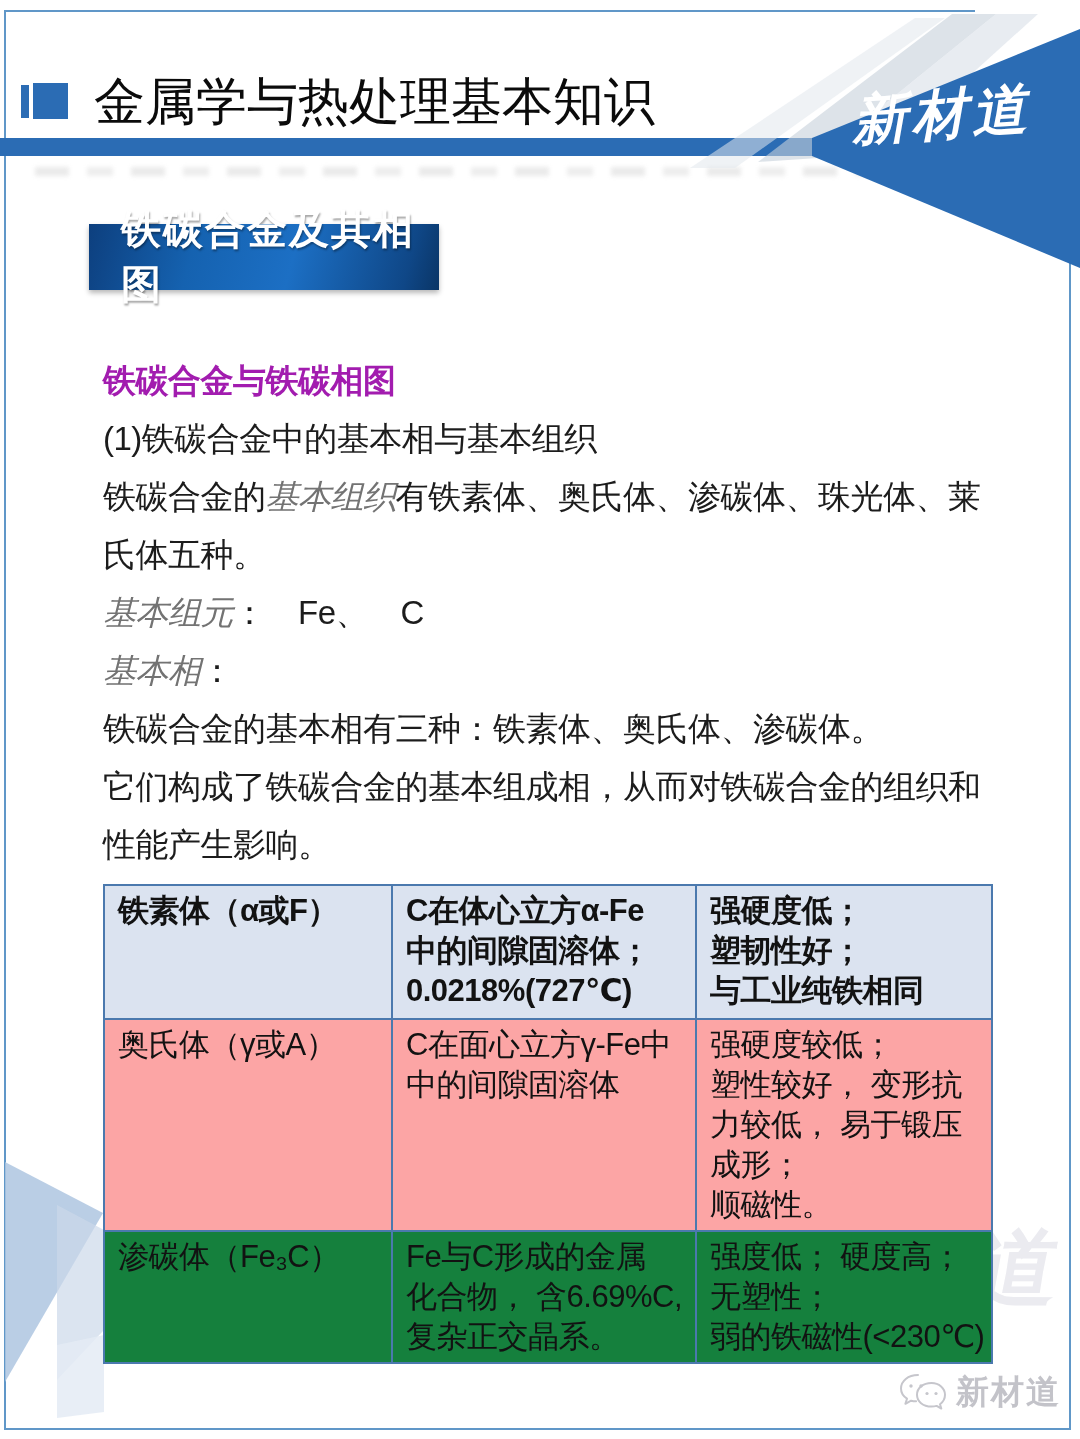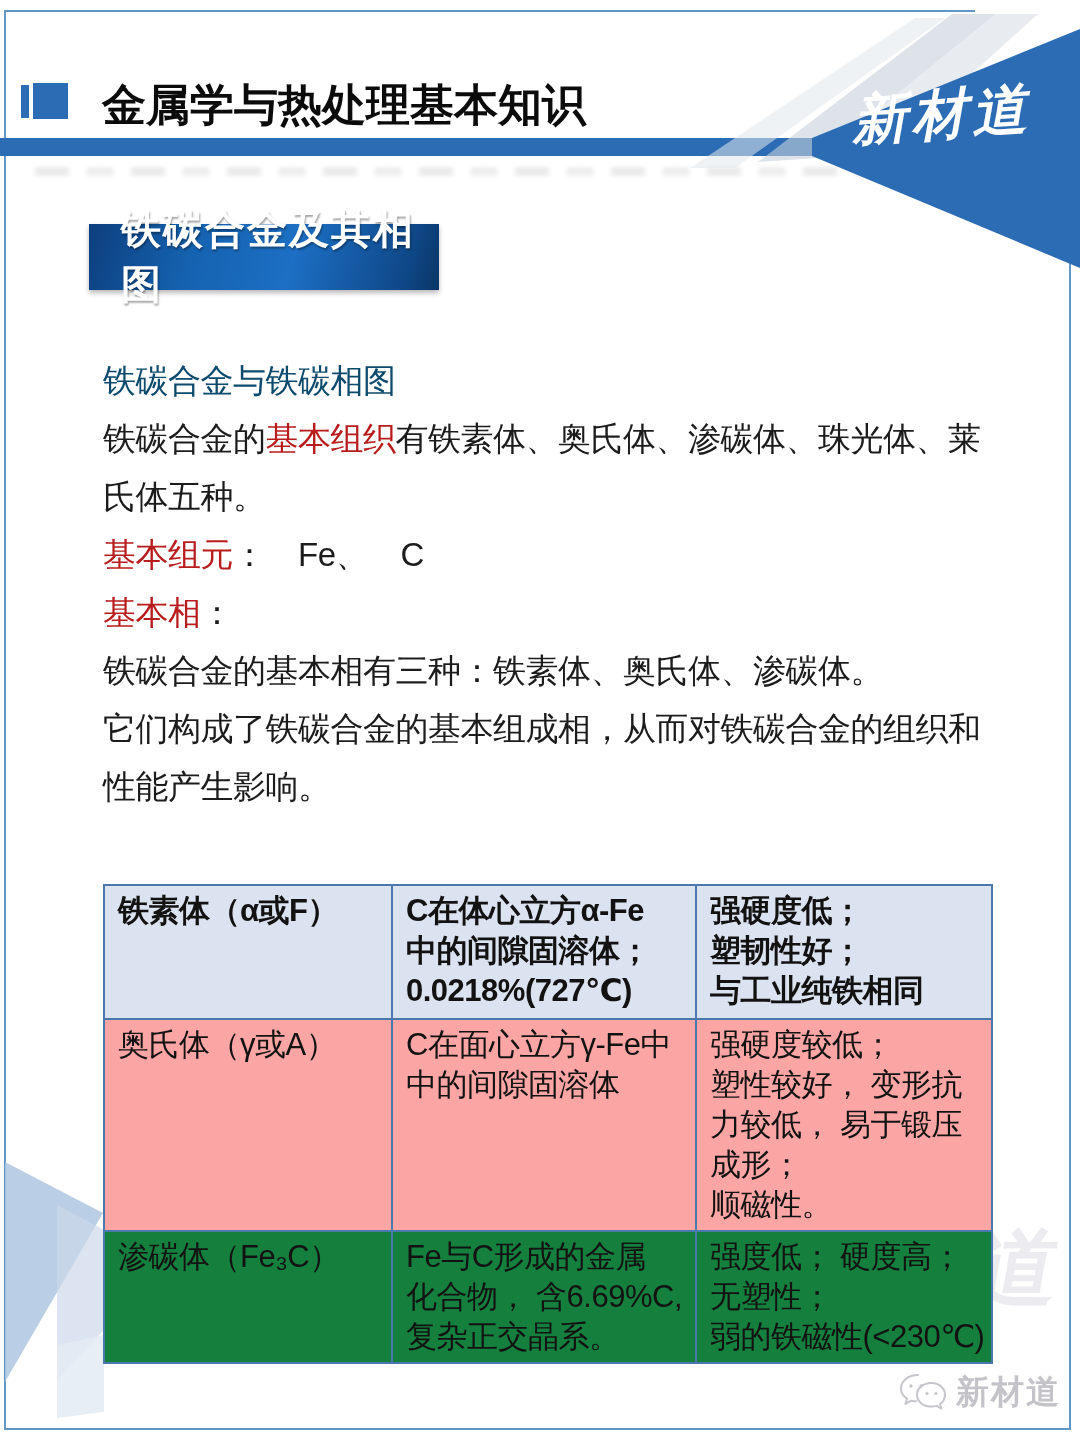--- a/index.html
+++ b/index.html
@@ -4,35 +4,35 @@
 <style>
   html,body{margin:0;padding:0;background:#fff;}
   .page{position:relative;width:1080px;height:1439px;background:#fff;overflow:hidden;
         font-family:"Liberation Sans","DejaVu Sans",sans-serif;}
   .frame{position:absolute;left:4px;top:10px;width:1063px;height:1416px;border:2px solid #6097c8;}
   .corner-cover{position:absolute;left:975px;top:0;width:105px;height:46px;background:#fff;}
   .ghost-line{position:absolute;left:35px;top:167px;width:925px;height:9px;opacity:.38;filter:blur(2px);
         background:repeating-linear-gradient(90deg,#c9c9c9 0 34px,transparent 34px 52px,#d2d2d2 52px 78px,transparent 78px 96px);}
   .bar1{position:absolute;left:21px;top:85px;width:8px;height:33px;background:#2b6cb4;}
   .bar2{position:absolute;left:33px;top:83px;width:35px;height:36px;background:#2b6cb4;}
-  .header-title{position:absolute;left:94px;top:68px;margin:8px;font-size:44px;font-weight:700;color:#0b0b0b;}
+  .header-title{position:absolute;left:94px;top:68px;margin:0;font-size:51px;font-weight:400;color:#0b0b0b;}
   .band{position:absolute;left:0;top:138px;width:858px;height:18px;background:#2b6cb4;}
   .deco{position:absolute;left:0;top:0;width:1080px;height:300px;pointer-events:none;}
   .brand-top{position:absolute;left:856px;top:78px;font-size:55px;font-weight:900;color:#fff;
         letter-spacing:5px;transform:rotate(-4deg) skewX(-14deg);white-space:nowrap;}
   .section-box{position:absolute;left:89px;top:224px;width:350px;height:66px;display:flex;align-items:center;
         background:linear-gradient(105deg,#0d3f7e 0%,#1562b0 30%,#1c6fc4 58%,#0f4787 90%,#0a3566 100%);
         box-shadow:0 3px 5px rgba(0,0,0,.28);}
   .section-box span{color:#fff;font-size:40px;font-weight:900;letter-spacing:2px;padding-left:32px;
         text-shadow:1px 2px 2px rgba(0,0,0,.35);}
   .body{position:absolute;left:103px;top:352px;width:892px;font-size:33px;line-height:58px;
         color:#1c1c1c;letter-spacing:-0.5px;}
   .body p{margin:0;white-space:pre-line;}
-  .subhead{color:#0c4a6e;font-weight:normal;}
-  .blue{color:#b91c1c;}
+  .subhead{color:#a21caf;font-weight:bold;}
+  .blue{color:#737373;font-style:italic;}
   .tri-bl{position:absolute;left:0;top:1150px;width:110px;height:280px;pointer-events:none;}
   .wm-big{position:absolute;left:975px;top:1212px;font-size:84px;font-weight:700;color:#ebebf0;
         transform:skewX(-10deg);}
   .phase-table{position:absolute;left:103px;top:884px;border-collapse:collapse;}
   .phase-table td{border:2px solid #4b79ae;vertical-align:top;font-size:31px;line-height:40px;color:#121212;
         white-space:pre-line;padding:5px 6px 5px 13px;letter-spacing:-0.5px;overflow:hidden;}
   .c1{width:288px}.c2{width:304px}.c3{width:296px}
   .phase-table tr:nth-child(1) td{font-weight:bold;background:#dbe3f0;height:122px;margin-left:40px;}
   .phase-table tr:nth-child(2) td{background:#fca5a5;height:200px;}
   .phase-table tr:nth-child(3) td{background:#15803d;height:118px;}
@@ -62,20 +62,21 @@
   </svg>
 
   <div class="brand-top">新材道</div>
 
   <div class="section-box">
     <span>铁碳合金及其相图</span>
   </div>
 
   <div class="body">
     <p class="subhead">铁碳合金与铁碳相图</p>
+    <p>(1)铁碳合金中的基本相与基本组织</p>
     <p><span>铁碳合金的</span><span class="blue">基本组织</span><span>有铁素体、奥氏体、渗碳体、珠光体、莱
 氏体五种。</span></p>
     <p><span class="blue">基本组元</span><span>：　Fe、　C</span></p>
     <p><span class="blue">基本相</span><span>：</span></p>
     <p>铁碳合金的基本相有三种：铁素体、奥氏体、渗碳体。</p>
     <p>它们构成了铁碳合金的基本组成相，从而对铁碳合金的组织和
 性能产生影响。</p>
   </div>
 
   <svg class="tri-bl" viewBox="0 0 110 280">

